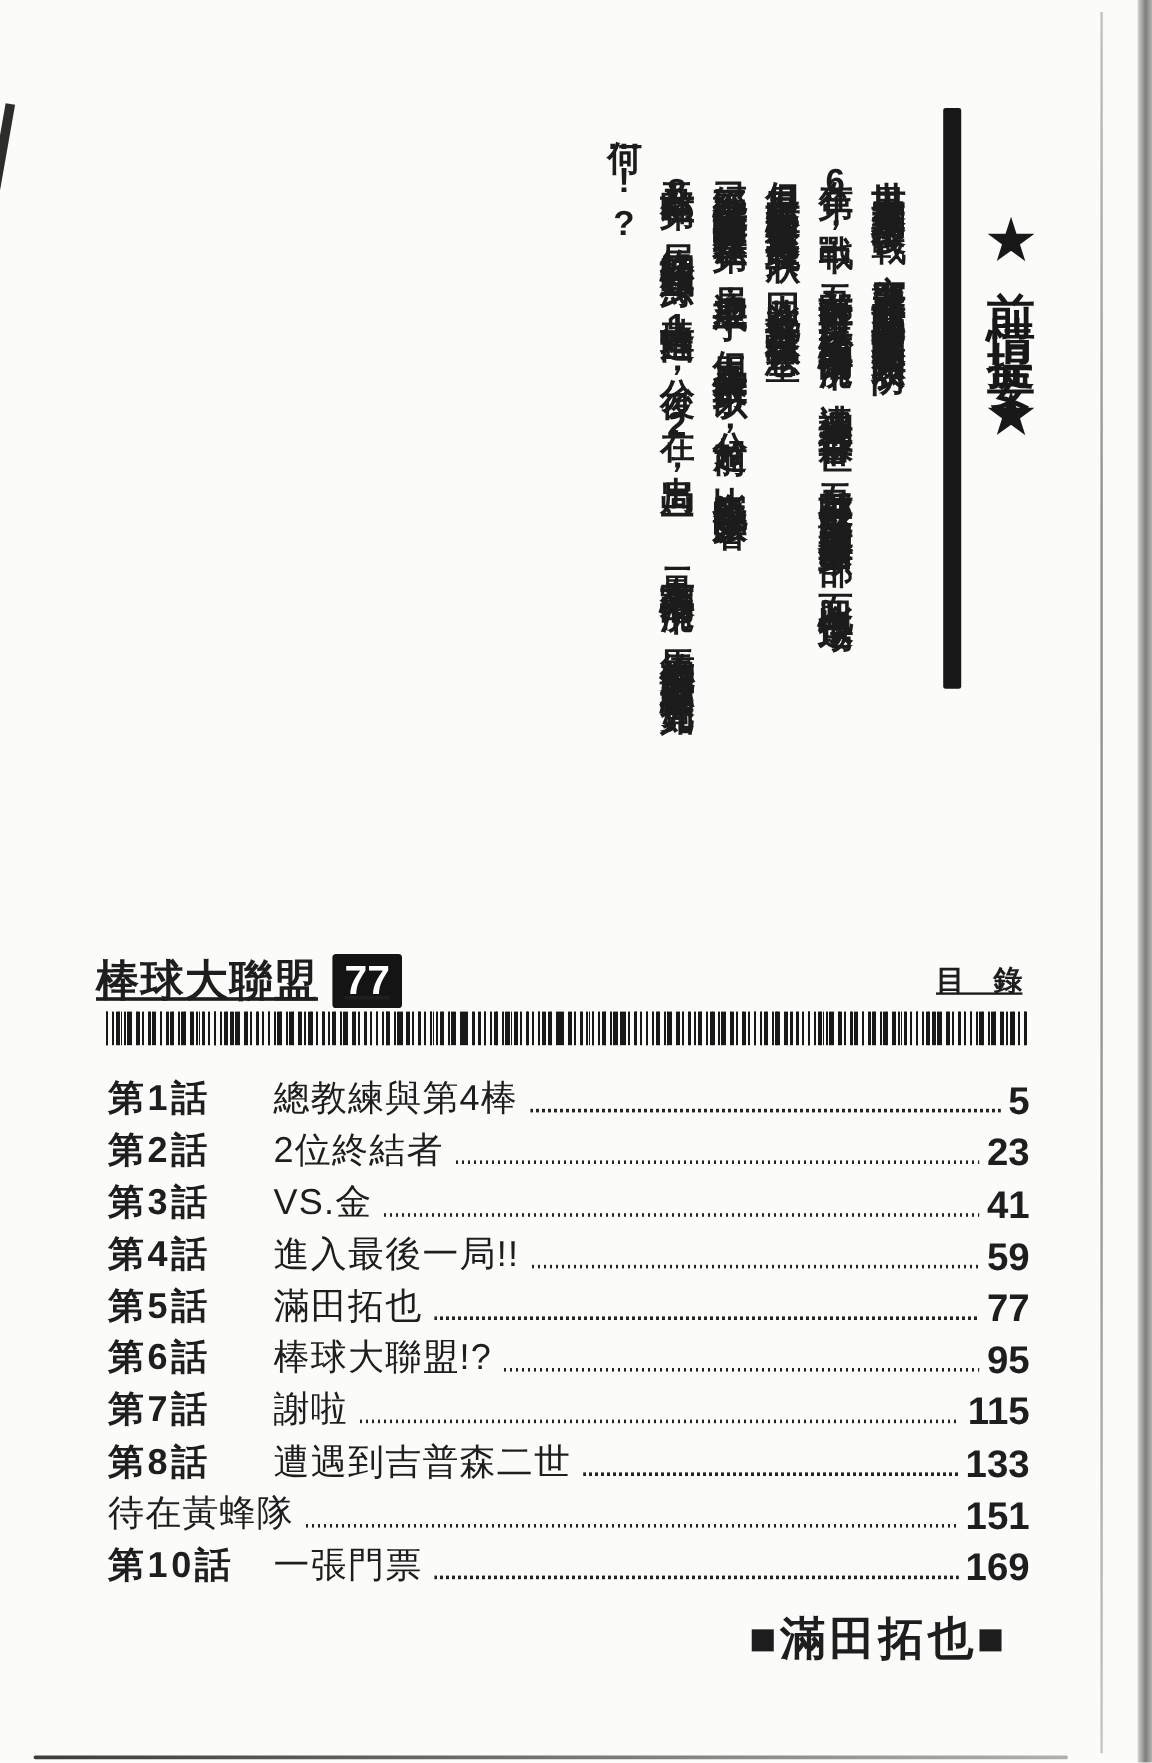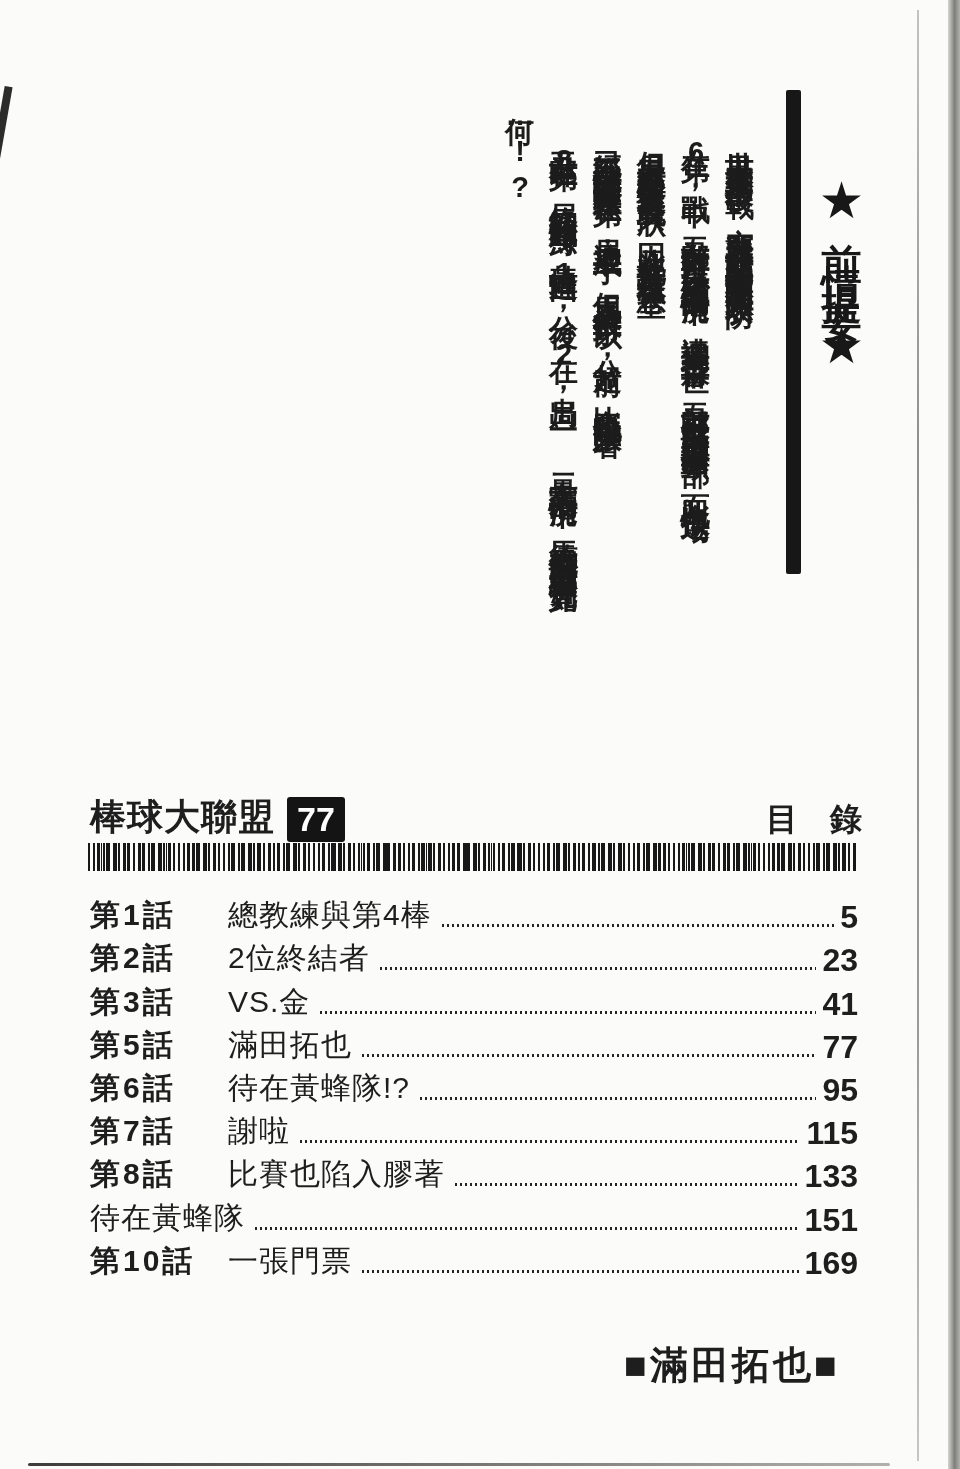--- a/index.html
+++ b/index.html
@@ -23,31 +23,31 @@
   .synopsis-text {
     position:absolute; left:54px; top:95px; width:708px; height:505px;
     writing-mode:vertical-rl; text-orientation:upright;
     font-size:29px; font-weight:700; line-height:44px; letter-spacing:4px;
     color:#1c1c1c;
   }
   .synopsis-text p { margin:0; padding:0; text-indent:33px; }
 
   
   .toc-header {
-    position:absolute; left:90px; top:792px; width:772px; height:50px;
-    display:flex; align-items:flex-end;
+    position:absolute; left:80px; top:792px; width:772px; height:50px;
+    display:flex; align-items:center;text-decoration:underline;
   }
   .series-title { font-size:36px; font-weight:700; letter-spacing:1px; }
   .volume-badge {
     margin-left:12px; width:58px; height:45px; border-radius:3px;
     display:flex; align-items:center; justify-content:center;
     font-size:34px; font-weight:700;
   }
   .toc-spacer { flex:1; }
-  .section-label { font-size:32px; font-weight:700; }
+  .section-label { font-size:24px; font-weight:700; }
 
   
   .barcode {
     position:absolute; left:88px; top:843px; width:770px; height:28px;
     background:
       repeating-linear-gradient(90deg, #181818 0px 2px, transparent 2px 5px),
       repeating-linear-gradient(90deg, #181818 0px 2px, transparent 2px 9px),
       repeating-linear-gradient(90deg, #181818 0px 1px, transparent 1px 13px);
   }
 
@@ -131,40 +131,46 @@
       <span class="leader"></span>
       <span class="ch-page">23</span>
     </div>
     <div class="toc-row">
       <span class="ch-no">第3話</span>
       <span class="ch-title">VS.金</span>
       <span class="leader"></span>
       <span class="ch-page">41</span>
     </div>
     <div class="toc-row">
+      <span class="ch-no">第4話</span>
+      <span class="ch-title">進入最後一局!!</span>
+      <span class="leader"></span>
+      <span class="ch-page">59</span>
+    </div>
+    <div class="toc-row">
       <span class="ch-no">第5話</span>
       <span class="ch-title">滿田拓也</span>
       <span class="leader"></span>
       <span class="ch-page">77</span>
     </div>
     <div class="toc-row">
       <span class="ch-no">第6話</span>
-      <span class="ch-title">待在黃蜂隊!?</span>
+      <span class="ch-title">棒球大聯盟!?</span>
       <span class="leader"></span>
       <span class="ch-page">95</span>
     </div>
     <div class="toc-row">
       <span class="ch-no">第7話</span>
       <span class="ch-title">謝啦</span>
       <span class="leader"></span>
       <span class="ch-page">115</span>
     </div>
     <div class="toc-row">
       <span class="ch-no">第8話</span>
-      <span class="ch-title">比賽也陷入膠著</span>
+      <span class="ch-title">遭遇到吉普森二世</span>
       <span class="leader"></span>
       <span class="ch-page">133</span>
     </div>
     <div class="toc-row">
       <span class="ch-title">待在黃蜂隊</span>
       <span class="leader"></span>
       <span class="ch-page">151</span>
     </div>
     <div class="toc-row">
       <span class="ch-no">第10話</span>

